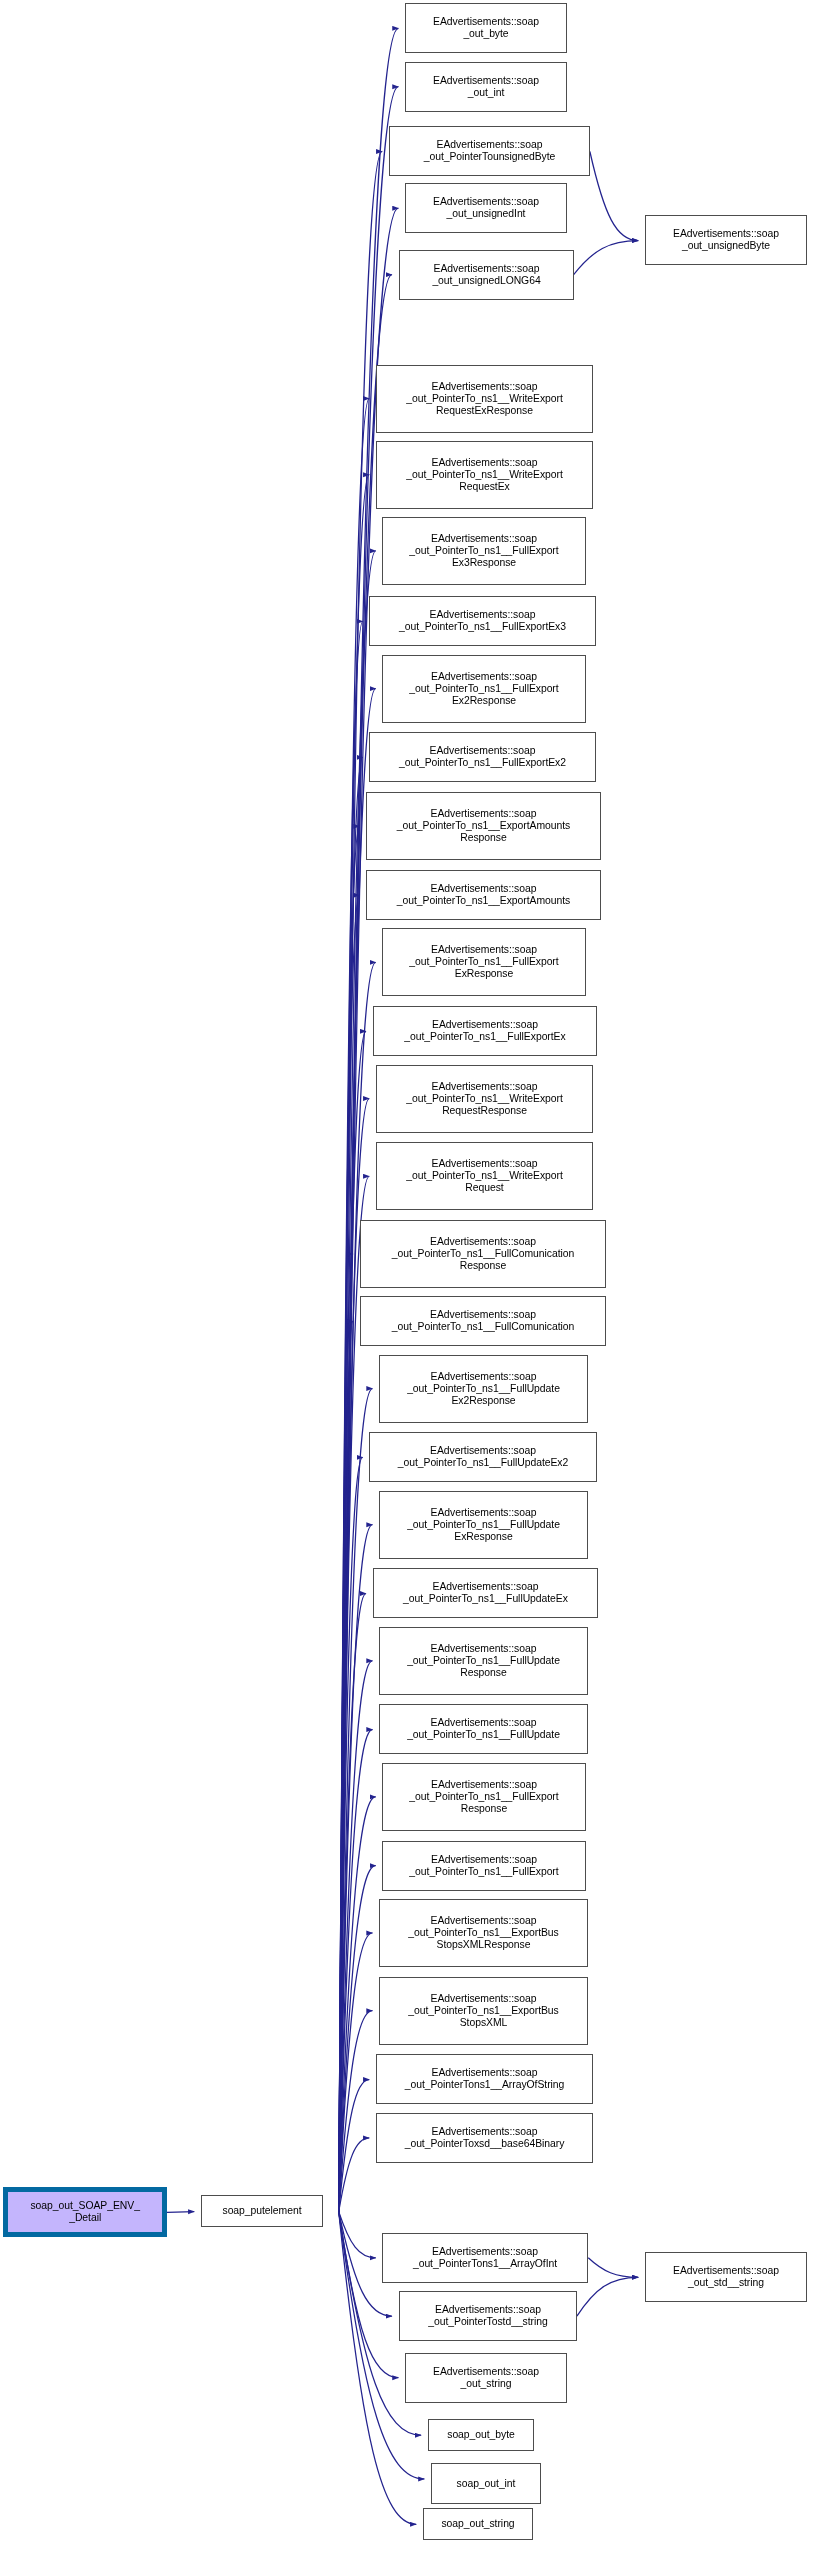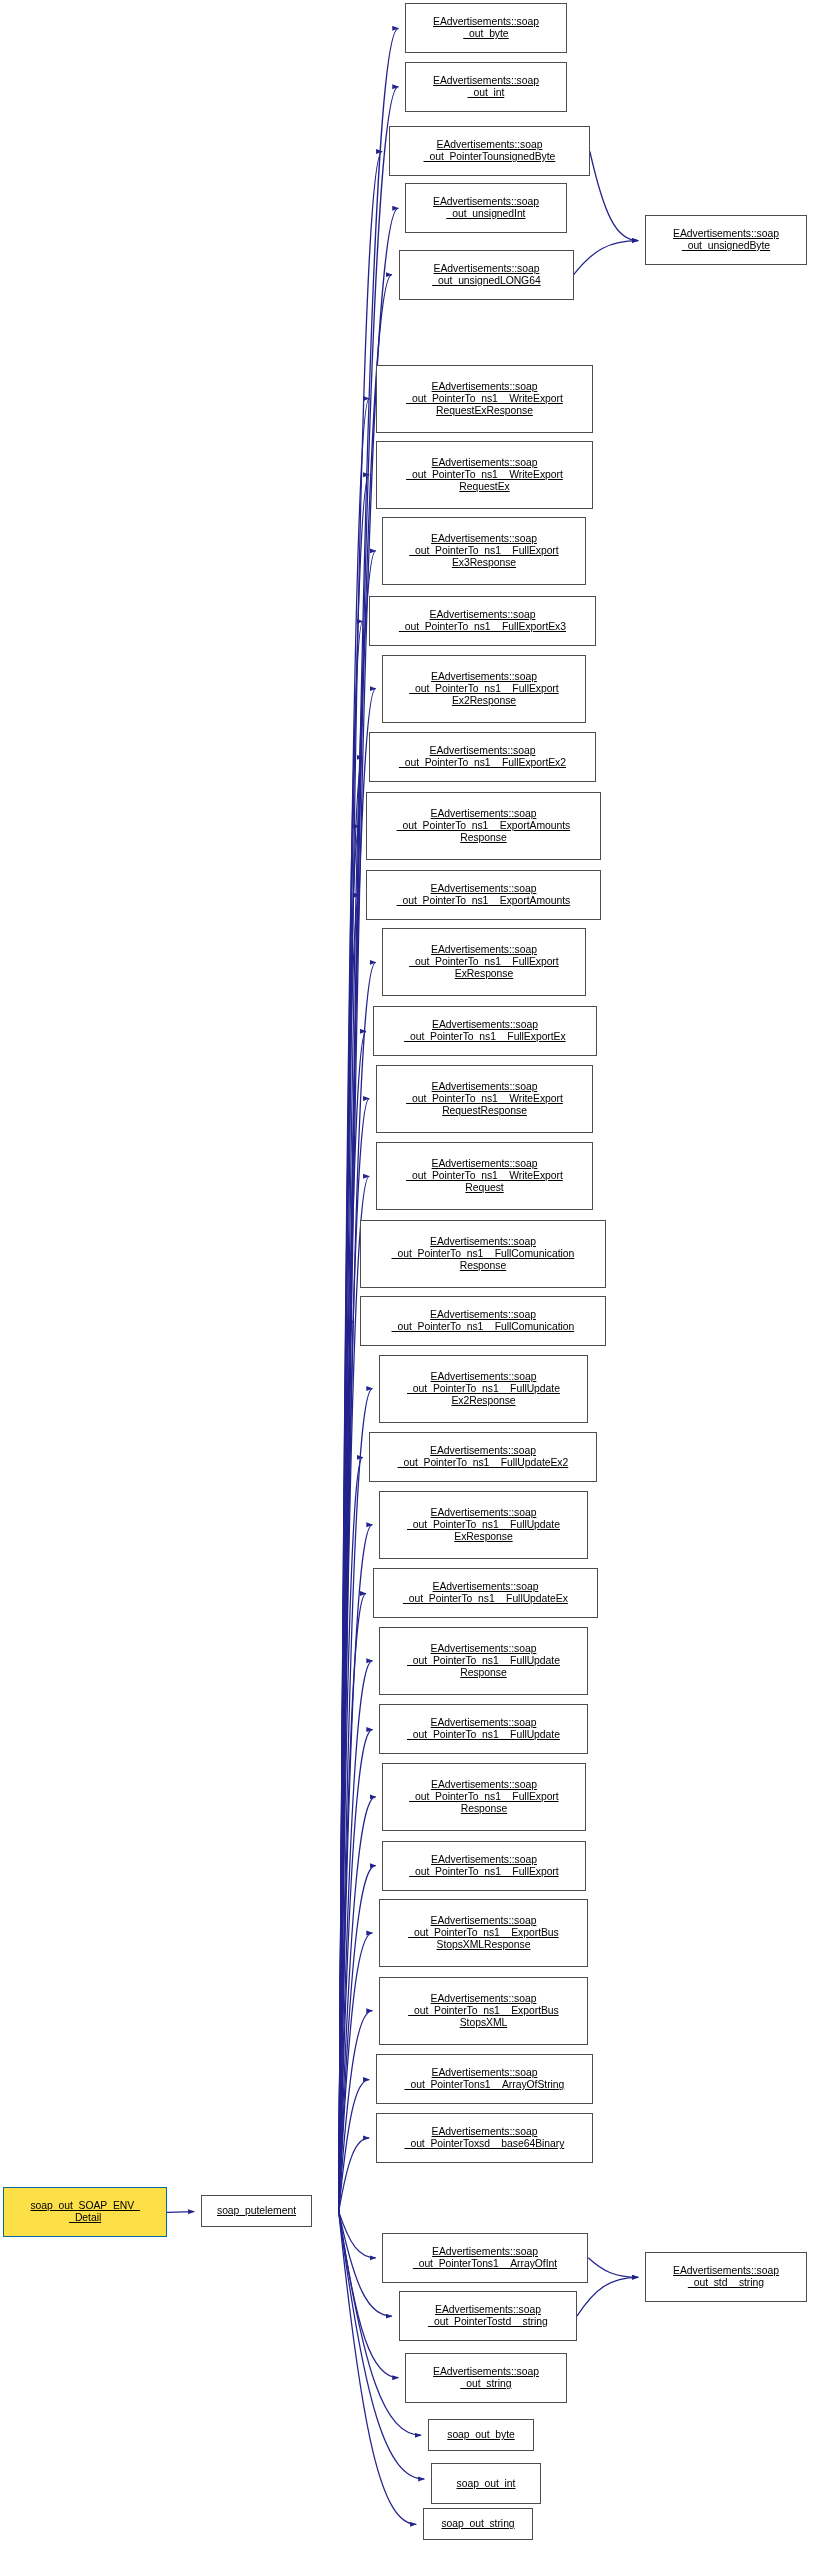--- a/index.html
+++ b/index.html
@@ -31,25 +31,24 @@
     color: #000000;
     font-size: 10px;
     line-height: 11.8px;
     text-align: center;
     display: flex;
     align-items: center;
     justify-content: center;
     white-space: pre-line;
     letter-spacing: -0.05px;
     padding: 0 1.9px;
-    text-decoration: underline;
   }
   .node.root {
-    background: #fde047;
-    border: 1px solid #0369a1;
+    background: #c4b5fd;
+    border: 5px solid #0369a1;
   }
 </style>
 </head>
 <body>
 
 <div id="graph">
   <svg id="edges" viewBox="0 0 849 2671">
       <defs>
         <marker id="arrowhead" markerWidth="7" markerHeight="7" refX="6.4" refY="2.6" orient="auto" markerUnits="userSpaceOnUse">
           <path d="M0,0 L7,2.6 L0,5.2 z" fill="#23238e"></path>
@@ -93,21 +92,21 @@
       <path d="M351.12,2293.2 C376.74,2460.1248 398.09,2525.04 436.52,2525.04" fill="none" stroke="#23238e" stroke-width="1.3" marker-end="url(#arrowhead)"></path>
       <path d="M351.12,2293.2 C377.748,2492.784 399.938,2570.4 439.88,2570.4" fill="none" stroke="#23238e" stroke-width="1.3" marker-end="url(#arrowhead)"></path>
       <path d="M351.12,2293.2 C375.228,2526.6528 395.318,2617.44 431.47999999999996,2617.44" fill="none" stroke="#23238e" stroke-width="1.3" marker-end="url(#arrowhead)"></path>
       <path d="M611.52,157.07999999999998 C626.556,223.608 639.086,249.48 661.64,249.48" fill="none" stroke="#23238e" stroke-width="1.3" marker-end="url(#arrowhead)"></path>
       <path d="M594.72,284.76 C614.796,259.3584 631.5260000000001,249.48 661.64,249.48" fill="none" stroke="#23238e" stroke-width="1.3" marker-end="url(#arrowhead)"></path>
       <path d="M609.84,2341.08 C625.38,2355.5951999999997 638.33,2361.24 661.64,2361.24" fill="none" stroke="#23238e" stroke-width="1.3" marker-end="url(#arrowhead)"></path>
       <path d="M598.0799999999999,2401.56 C617.1479999999999,2372.5296 633.038,2361.24 661.64,2361.24" fill="none" stroke="#23238e" stroke-width="1.3" marker-end="url(#arrowhead)"></path>
     </svg>
 <div class="node root" style="left: 3.2px; top: 2187px; width: 164px; height: 50px; font-size: 10.4px; line-height: 12px;">soap_out_SOAP_ENV_
 _Detail</div>
-    <div class="node" style="left: 201px; top: 2195px; width: 111px; height: 32px; font-size: 10.4px; line-height: 12px;">soap_putelement</div>
+    <div class="node" style="left: 201px; top: 2195px; width: 122px; height: 32px; font-size: 10.4px; line-height: 12px;">soap_putelement</div>
     <div class="node" style="left: 405px; top: 3.2px; width: 162px; height: 50px; font-size: 10.4px; line-height: 12px;">EAdvertisements::soap
 _out_byte</div>
     <div class="node" style="left: 405px; top: 62px; width: 162px; height: 50px; font-size: 10.4px; line-height: 12px;">EAdvertisements::soap
 _out_int</div>
     <div class="node" style="left: 389px; top: 126px; width: 201px; height: 50px; font-size: 10.4px; line-height: 12px;">EAdvertisements::soap
 _out_PointerTounsignedByte</div>
     <div class="node" style="left: 405px; top: 183px; width: 162px; height: 50px; font-size: 10.4px; line-height: 12px;">EAdvertisements::soap
 _out_unsignedInt</div>
     <div class="node" style="left: 399px; top: 250px; width: 175px; height: 50px; font-size: 10.4px; line-height: 12px;">EAdvertisements::soap
 _out_unsignedLONG64</div>

